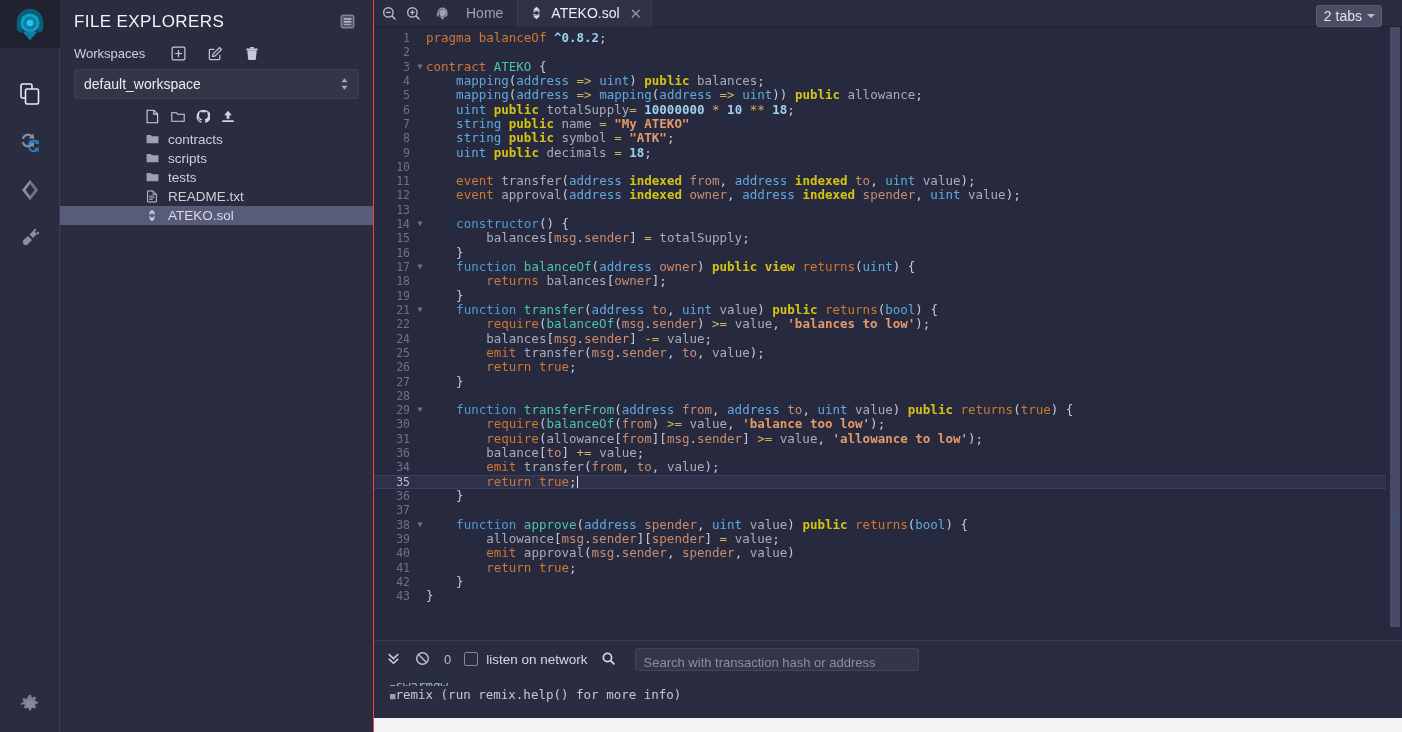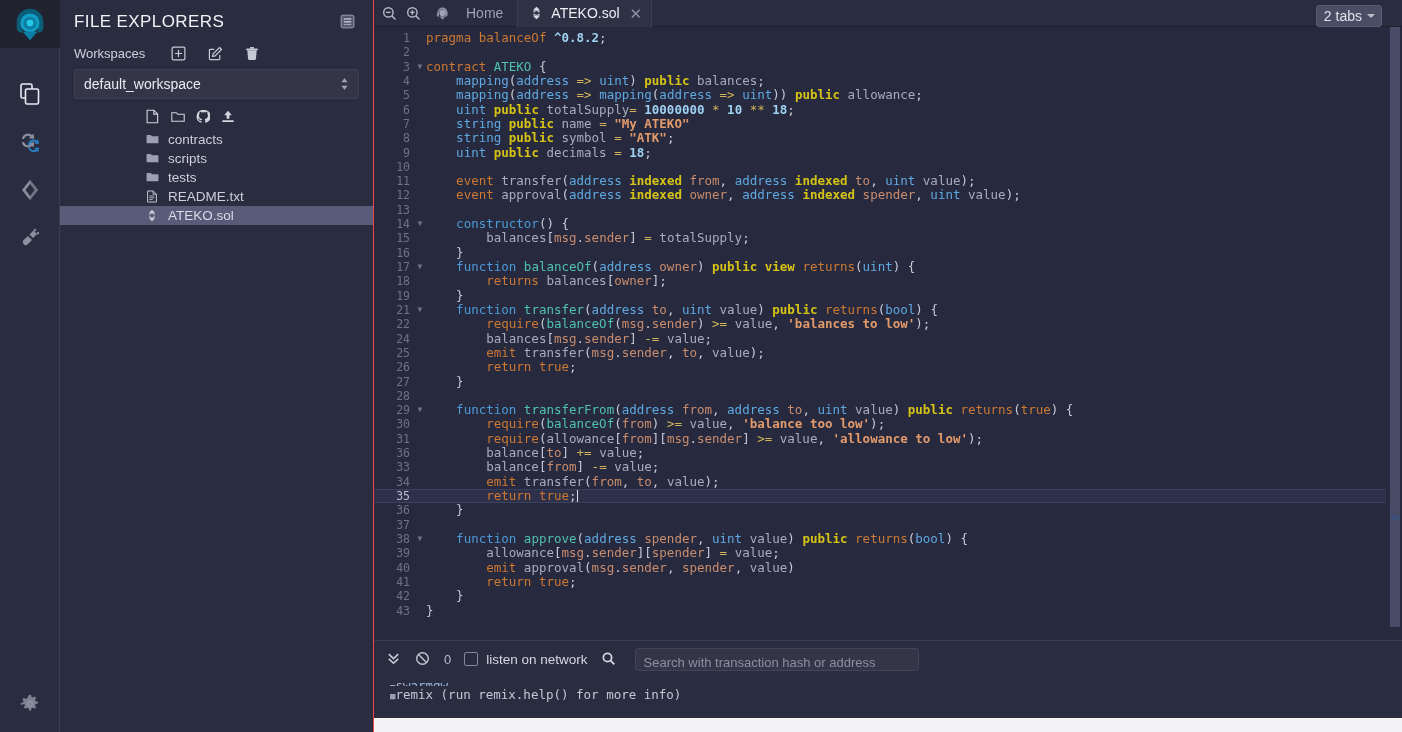--- a/index.html
+++ b/index.html
@@ -467,21 +467,20 @@
           <div class="ln"><span class="gutter">22</span><span class="fold"></span><span class="code">        <span class="t-kw">require</span><span class="t-punc">(</span><span class="t-fn">balanceOf</span><span class="t-punc">(</span><span class="t-var">msg</span><span class="t-punc">.</span><span class="t-var">sender</span><span class="t-punc">)</span> <span class="t-op">&gt;=</span> <span class="t-id">value</span><span class="t-punc">,</span> <span class="t-str">'balances to low'</span><span class="t-punc">)</span><span class="t-punc">;</span></span></div>
           <div class="ln"><span class="gutter">24</span><span class="fold"></span><span class="code">        <span class="t-id">balances</span><span class="t-punc">[</span><span class="t-var">msg</span><span class="t-punc">.</span><span class="t-var">sender</span><span class="t-punc">]</span> <span class="t-op">-=</span> <span class="t-id">value</span><span class="t-punc">;</span></span></div>
           <div class="ln"><span class="gutter">25</span><span class="fold"></span><span class="code">        <span class="t-kw">emit</span> <span class="t-id">transfer</span><span class="t-punc">(</span><span class="t-var">msg</span><span class="t-punc">.</span><span class="t-var">sender</span><span class="t-punc">,</span> <span class="t-var">to</span><span class="t-punc">,</span> <span class="t-id">value</span><span class="t-punc">)</span><span class="t-punc">;</span></span></div>
           <div class="ln"><span class="gutter">26</span><span class="fold"></span><span class="code">        <span class="t-kw">return</span> <span class="t-kw">true</span><span class="t-punc">;</span></span></div>
           <div class="ln"><span class="gutter">27</span><span class="fold"></span><span class="code">    <span class="t-punc">}</span></span></div>
           <div class="ln"><span class="gutter">28</span><span class="fold"></span><span class="code"></span></div>
           <div class="ln"><span class="gutter">29</span><span class="fold">▼</span><span class="code">    <span class="t-kw2">function</span> <span class="t-fn">transferFrom</span><span class="t-punc">(</span><span class="t-type">address</span> <span class="t-var">from</span><span class="t-punc">,</span> <span class="t-type">address</span> <span class="t-var">to</span><span class="t-punc">,</span> <span class="t-type">uint</span> <span class="t-id">value</span><span class="t-punc">)</span> <span class="t-pub">public</span> <span class="t-kw">returns</span><span class="t-punc">(</span><span class="t-kw">true</span><span class="t-punc">)</span> <span class="t-punc">{</span></span></div>
           <div class="ln"><span class="gutter">30</span><span class="fold"></span><span class="code">        <span class="t-kw">require</span><span class="t-punc">(</span><span class="t-fn">balanceOf</span><span class="t-punc">(</span><span class="t-var">from</span><span class="t-punc">)</span> <span class="t-op">&gt;=</span> <span class="t-id">value</span><span class="t-punc">,</span> <span class="t-str">'balance too low'</span><span class="t-punc">)</span><span class="t-punc">;</span></span></div>
           <div class="ln"><span class="gutter">31</span><span class="fold"></span><span class="code">        <span class="t-kw">require</span><span class="t-punc">(</span><span class="t-id">allowance</span><span class="t-punc">[</span><span class="t-var">from</span><span class="t-punc">]</span><span class="t-punc">[</span><span class="t-var">msg</span><span class="t-punc">.</span><span class="t-var">sender</span><span class="t-punc">]</span> <span class="t-op">&gt;=</span> <span class="t-id">value</span><span class="t-punc">,</span> <span class="t-str">'allowance to low'</span><span class="t-punc">)</span><span class="t-punc">;</span></span></div>
           <div class="ln"><span class="gutter">36</span><span class="fold"></span><span class="code">        <span class="t-id">balance</span><span class="t-punc">[</span><span class="t-var">to</span><span class="t-punc">]</span> <span class="t-op">+=</span> <span class="t-id">value</span><span class="t-punc">;</span></span></div>
-          <div class="ln"><span class="gutter">33</span><span class="fold"></span><span class="code">        <span class="t-id">balance</span><span class="t-punc">[</span><span class="t-var">from</span><span class="t-punc">]</span> <span class="t-op">-=</span> <span class="t-id">value</span><span class="t-punc">;</span></span></div>
           <div class="ln"><span class="gutter">34</span><span class="fold"></span><span class="code">        <span class="t-kw">emit</span> <span class="t-id">transfer</span><span class="t-punc">(</span><span class="t-var">from</span><span class="t-punc">,</span> <span class="t-var">to</span><span class="t-punc">,</span> <span class="t-id">value</span><span class="t-punc">)</span><span class="t-punc">;</span></span></div>
           <div class="ln active"><span class="gutter">35</span><span class="fold"></span><span class="code">        <span class="t-kw">return</span> <span class="t-kw">true</span><span class="t-punc">;</span><span class="cursor"></span></span></div>
           <div class="ln"><span class="gutter">36</span><span class="fold"></span><span class="code">    <span class="t-punc">}</span></span></div>
           <div class="ln"><span class="gutter">37</span><span class="fold"></span><span class="code"></span></div>
           <div class="ln"><span class="gutter">38</span><span class="fold">▼</span><span class="code">    <span class="t-kw2">function</span> <span class="t-fn">approve</span><span class="t-punc">(</span><span class="t-type">address</span> <span class="t-var">spender</span><span class="t-punc">,</span> <span class="t-type">uint</span> <span class="t-id">value</span><span class="t-punc">)</span> <span class="t-pub">public</span> <span class="t-kw">returns</span><span class="t-punc">(</span><span class="t-type">bool</span><span class="t-punc">)</span> <span class="t-punc">{</span></span></div>
           <div class="ln"><span class="gutter">39</span><span class="fold"></span><span class="code">        <span class="t-id">allowance</span><span class="t-punc">[</span><span class="t-var">msg</span><span class="t-punc">.</span><span class="t-var">sender</span><span class="t-punc">]</span><span class="t-punc">[</span><span class="t-var">spender</span><span class="t-punc">]</span> <span class="t-op">=</span> <span class="t-id">value</span><span class="t-punc">;</span></span></div>
           <div class="ln"><span class="gutter">40</span><span class="fold"></span><span class="code">        <span class="t-kw">emit</span> <span class="t-id">approval</span><span class="t-punc">(</span><span class="t-var">msg</span><span class="t-punc">.</span><span class="t-var">sender</span><span class="t-punc">,</span> <span class="t-var">spender</span><span class="t-punc">,</span> <span class="t-id">value</span><span class="t-punc">)</span></span></div>
           <div class="ln"><span class="gutter">41</span><span class="fold"></span><span class="code">        <span class="t-kw">return</span> <span class="t-kw">true</span><span class="t-punc">;</span></span></div>
           <div class="ln"><span class="gutter">42</span><span class="fold"></span><span class="code">    <span class="t-punc">}</span></span></div>
           <div class="ln"><span class="gutter">43</span><span class="fold"></span><span class="code"><span class="t-punc">}</span></span></div>

